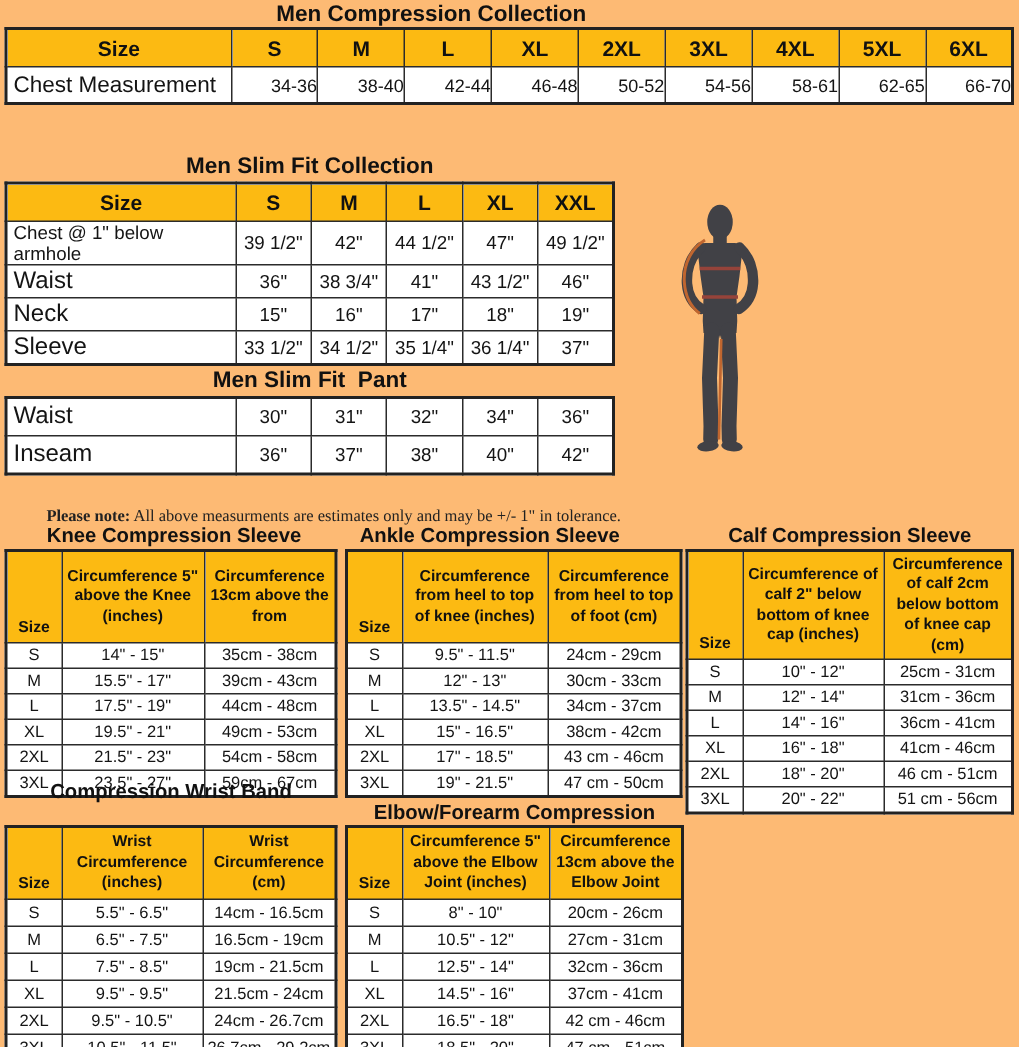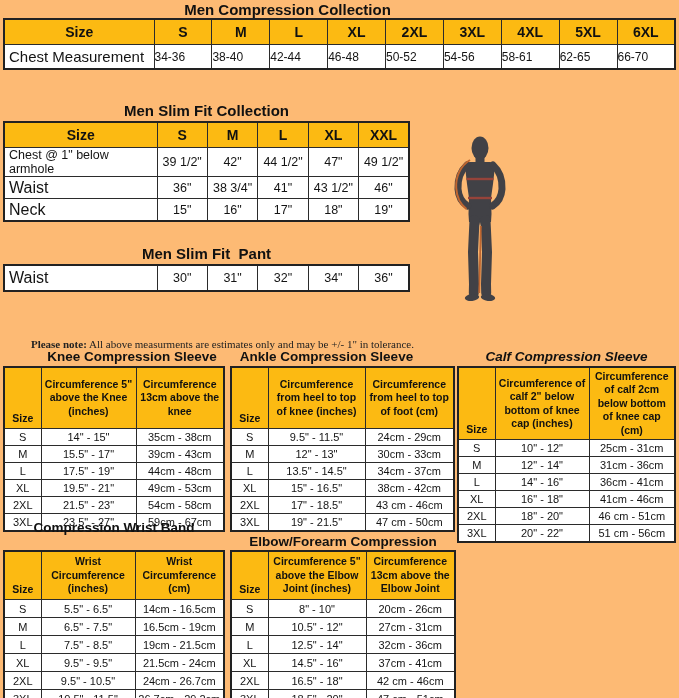--- a/index.html
+++ b/index.html
@@ -11,21 +11,21 @@
   .t-small{font-size:13.5px;}
 
   table{border-collapse:collapse;table-layout:fixed;position:absolute;background:#fff;
         border:2px solid #222;}
   th,td{border:1px solid #2b2b2b;overflow:hidden;padding:0;}
   thead th{background:var(--header-bg,#FCBA12);font-weight:bold;color:#111;}
 
   
   #t1{top:18px;left:3px;width:673px;}
   #t1 thead th{font-size:14px;height:24px;text-align:center;}
-  #t1 tbody td{font-size:12px;text-align:left;height:23px;}
+  #t1 tbody td{font-size:12px;text-align:right;height:23px;}
   #t1 tbody td:first-child{font-size:15px;text-align:left;padding-left:4px;}
   #t1-title{top:1px;left:0;width:575px;}
 
   
   #t2{top:121px;left:3px;width:407px;}
   #t2 thead th{font-size:14px;height:24px;text-align:center;}
   #t2 tbody td{font-size:12.5px;text-align:center;height:21px;}
   #t2 tbody td:first-child{font-size:16px;text-align:left;padding-left:4px;}
   #t2 tbody tr:first-child td:first-child{font-size:12.5px;}
   #t2-title{top:102px;left:0;width:413px;}
@@ -42,25 +42,25 @@
 
   
   .sleeve thead th{font-size:10.5px;line-height:1.28;padding:2px 2px;
                    text-align:center;vertical-align:middle;}
   .sleeve thead th:first-child{vertical-align:bottom;padding-bottom:3px;}
   .sleeve tbody td{font-size:11px;text-align:center;height:16px;}
   .h3 thead th{height:55px;}
   .h2 thead th{height:42px;margin-left:20px;}
   .h2 tbody td{height:17px;}
 
-  #knee-title {top:349px;left:21px;width:222px;}
+  #knee-title {top:349px;left:5px;width:222px;}
   #knee       {top:366px;left:3px;width:222px;}
   #ankle-title{top:349px;left:214px;width:225px;}
   #ankle      {top:366px;left:230px;width:225px;}
-  #calf-title {top:349px;left:457px;width:219px;font-style:italic;}
+  #calf-title {top:349px;left:457px;width:219px;}
   #calf       {top:366px;left:457px;width:219px;}
   #wrist-title{top:520px;left:3px;width:222px;}
   #wrist      {top:550px;left:3px;width:222px;}
   #elbow-title{top:534px;left:230px;width:226px;}
   #elbow      {top:550px;left:230px;width:226px;}
 
   #figure-svg{position:absolute;left:447px;top:136px;width:66px;height:172px;}
 </style>
 </head>
 <body>
@@ -149,20 +149,28 @@
           <td>46"</td>
         </tr>
         <tr>
           <td>Neck</td>
           <td>15"</td>
           <td>16"</td>
           <td>17"</td>
           <td>18"</td>
           <td>19"</td>
         </tr>
+        <tr>
+          <td>Sleeve</td>
+          <td>33 1/2"</td>
+          <td>34 1/2"</td>
+          <td>35 1/4"</td>
+          <td>36 1/4"</td>
+          <td>37"</td>
+        </tr>
       </tbody>
   </table>
 
   <div id="t3-title" class="title t-big">Men Slim Fit  Pant</div>
   <table id="t3">
     <colgroup>
         <col style="width:153px">
         <col>
         <col>
         <col>
@@ -171,41 +179,49 @@
       </colgroup>
     <tbody>
         <tr>
           <td>Waist</td>
           <td>30"</td>
           <td>31"</td>
           <td>32"</td>
           <td>34"</td>
           <td>36"</td>
         </tr>
+        <tr>
+          <td>Inseam</td>
+          <td>36"</td>
+          <td>37"</td>
+          <td>38"</td>
+          <td>40"</td>
+          <td>42"</td>
+        </tr>
       </tbody>
   </table>
 
   <div id="note">
     <span class="bold">Please note:</span>
     <span>All above measurments are estimates only and may be +/- 1" in tolerance.</span>
     <br>
   </div>
 
   <div id="knee-title" class="title t-small">Knee Compression Sleeve</div>
   <table id="knee" class="sleeve h3">
     <colgroup>
         <col style="width:37px">
         <col style="width:95px">
         <col>
       </colgroup>
     <thead>
         <tr>
           <th>Size</th>
           <th>Circumference 5" above the Knee (inches)</th>
-          <th>Circumference 13cm above the knee</th>
+          <th>Circumference 13cm above the from</th>
         </tr>
       </thead>
     <tbody>
         <tr>
           <td>S</td>
           <td>14" - 15"</td>
           <td>35cm - 38cm</td>
         </tr>
         <tr>
           <td>M</td>

